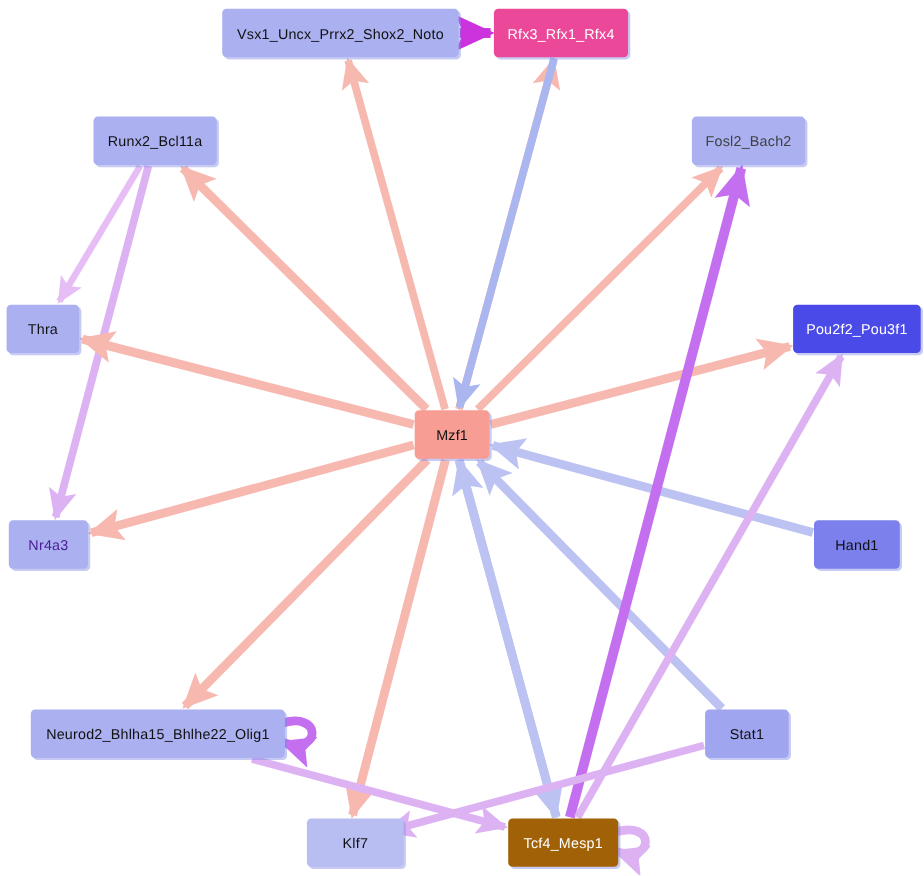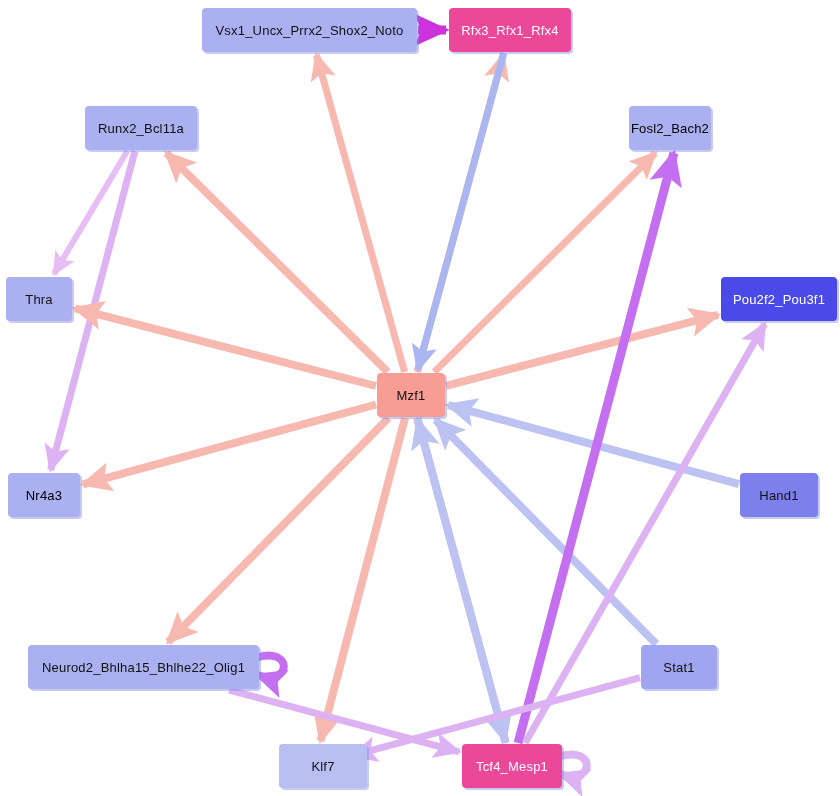--- a/index.html
+++ b/index.html
@@ -139,43 +139,43 @@
     </svg>
 <div class="node" style="left: 202px; top: 8px; width: 215px; height: 44px; background: rgb(170, 176, 240); color: rgb(17, 17, 17);">
       <span class="node-label">Vsx1_Uncx_Prrx2_Shox2_Noto</span>
     </div>
     <div class="node" style="left: 449px; top: 8px; width: 122px; height: 44px; background: #ec4899; color: rgb(255, 255, 255);">
       <span class="node-label">Rfx3_Rfx1_Rfx4</span>
     </div>
     <div class="node" style="left: 85px; top: 106px; width: 112px; height: 44px; background: rgb(170, 176, 240); color: rgb(17, 17, 17);">
       <span class="node-label">Runx2_Bcl11a</span>
     </div>
-    <div class="node" style="left: 629px; top: 106px; width: 82px; height: 44px; background: rgb(170, 176, 240); color: #000000;">
+    <div class="node" style="left: 629px; top: 106px; width: 103px; height: 44px; background: rgb(170, 176, 240); color: #404040;">
       <span class="node-label">Fosl2_Bach2</span>
     </div>
     <div class="node" style="left: 6px; top: 277px; width: 66px; height: 44px; background: rgb(170, 176, 240); color: rgb(17, 17, 17);">
       <span class="node-label">Thra</span>
     </div>
     <div class="node" style="left: 721px; top: 277px; width: 116px; height: 44px; background: rgb(74, 74, 232); color: rgb(255, 255, 255);">
       <span class="node-label">Pou2f2_Pou3f1</span>
     </div>
     <div class="node" style="left: 377px; top: 373px; width: 68px; height: 44px; background: rgb(247, 157, 148); color: rgb(17, 17, 17);">
       <span class="node-label">Mzf1</span>
     </div>
-    <div class="node" style="left: 8px; top: 473px; width: 72px; height: 44px; background: rgb(170, 176, 240); color: #000000;">
+    <div class="node" style="left: 8px; top: 473px; width: 72px; height: 44px; background: rgb(170, 176, 240); color: #4c1d95;">
       <span class="node-label">Nr4a3</span>
     </div>
     <div class="node" style="left: 740px; top: 473px; width: 78px; height: 44px; background: rgb(123, 128, 236); color: rgb(17, 17, 17);">
       <span class="node-label">Hand1</span>
     </div>
     <div class="node" style="left: 28px; top: 645px; width: 231px; height: 44px; background: rgb(170, 176, 240); color: rgb(17, 17, 17);">
       <span class="node-label">Neurod2_Bhlha15_Bhlhe22_Olig1</span>
     </div>
     <div class="node" style="left: 641px; top: 645px; width: 76px; height: 44px; background: rgb(159, 165, 238); color: rgb(17, 17, 17);">
       <span class="node-label">Stat1</span>
     </div>
     <div class="node" style="left: 279px; top: 744px; width: 88px; height: 44px; background: rgb(185, 190, 242); color: rgb(17, 17, 17);">
       <span class="node-label">Klf7</span>
     </div>
-    <div class="node" style="left: 462px; top: 744px; width: 100px; height: 44px; background: #ec4899; color: rgb(255, 255, 255);">
+    <div class="node" style="left: 462px; top: 744px; width: 100px; height: 44px; background: #a16207; color: rgb(255, 255, 255);">
       <span class="node-label">Tcf4_Mesp1</span>
     </div>
   </div>
 
 </body></html>

